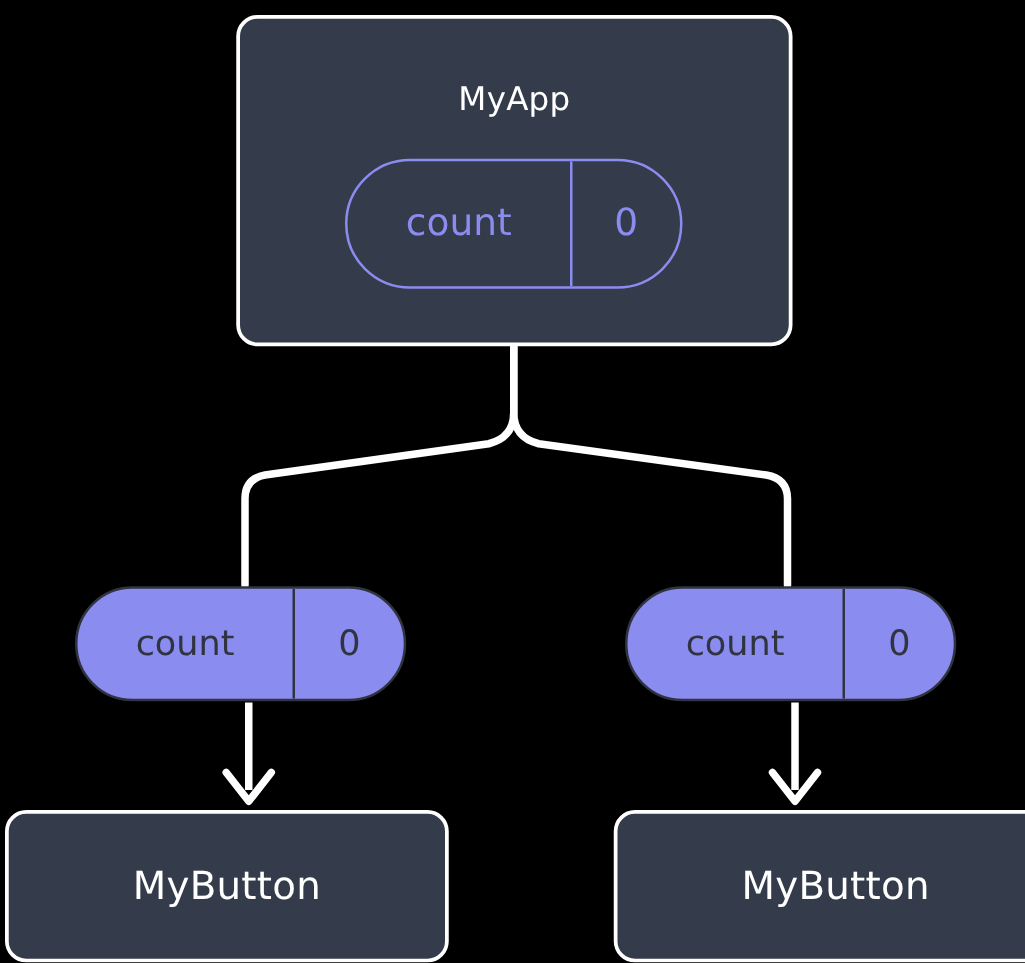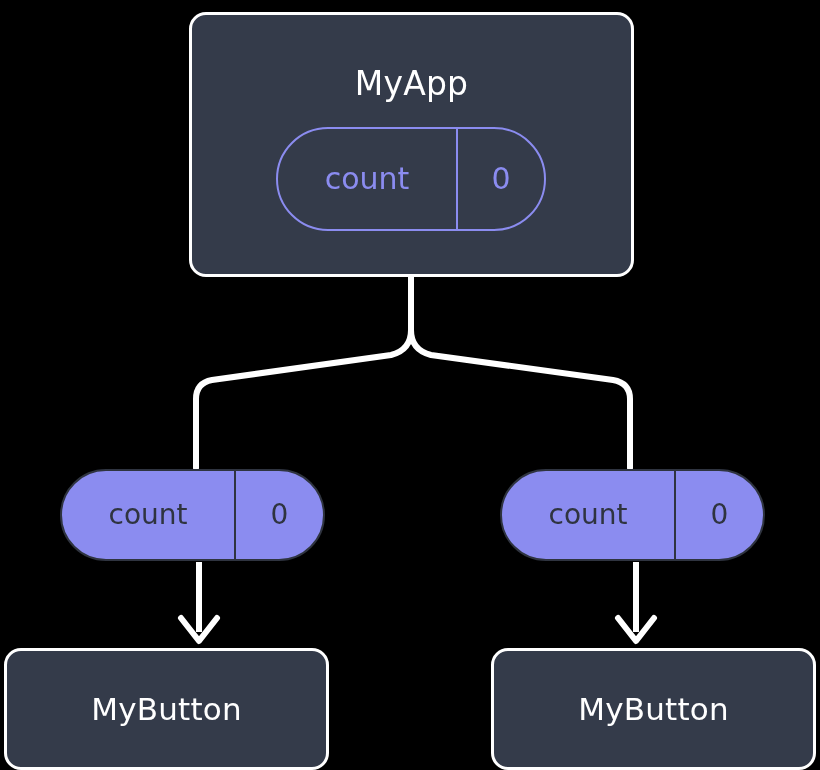--- a/index.html
+++ b/index.html
@@ -34,38 +34,38 @@
     box-sizing: border-box;
     background: #343b4a;
     border: 3px solid #ffffff;
     border-radius: 17px;
     display: flex;
     flex-direction: column;
     align-items: center;
   }
   .comp-title {
     color: #ffffff;
-    font-size: 33px;
+    font-size: 26px;
     font-weight: 400;
     letter-spacing: 0.2px;
     line-height: 1;
     white-space: nowrap;
   }
 
   #app-box {
     left: 189px;
     top: 12px;
     width: 445px;
     height: 265px;
     justify-content: flex-start;
     padding-top: 52px;
   }
 
   .button-box {
-    width: 325px;
+    width: 355px;
     height: 122px;
     justify-content: center;
   }
   #button-box-left  { left: 4px;   top: 648px; }
   #button-box-right { left: 491px; top: 648px; }
   .button-box .comp-title { font-size: 31px; }
 
   
   .pill {
     position: absolute;

